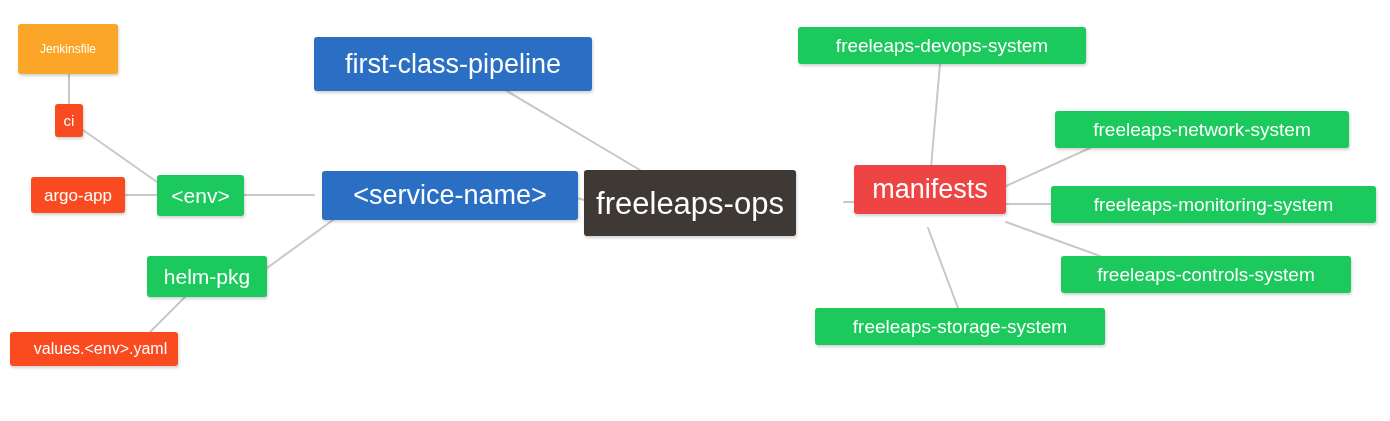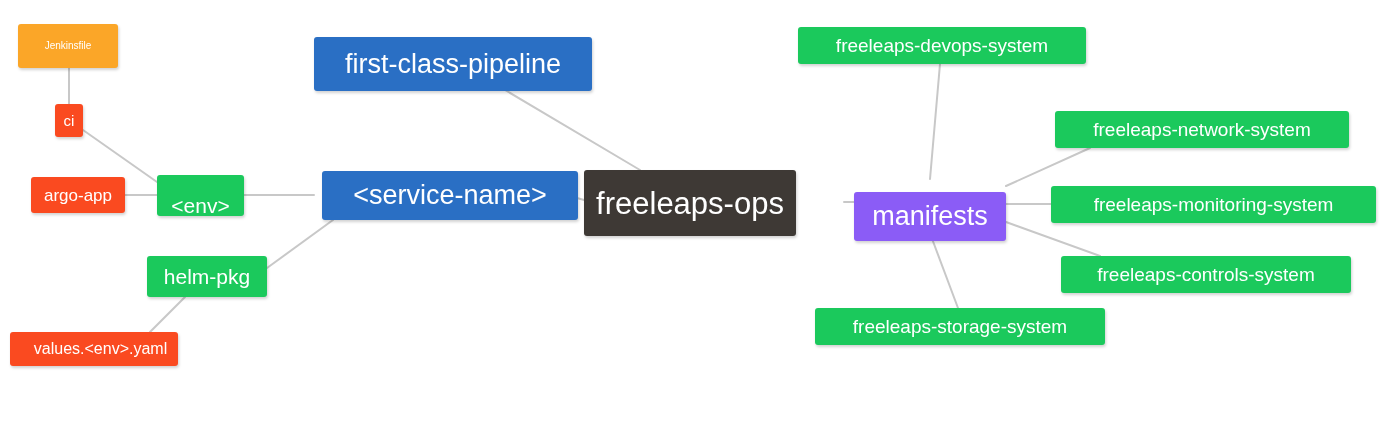--- a/index.html
+++ b/index.html
@@ -60,48 +60,48 @@
       <line x1="570" y1="196" x2="584" y2="200" stroke="#c8c8c8" stroke-width="2" stroke-linecap="round"></line>
       <line x1="500" y1="87" x2="640" y2="170" stroke="#c8c8c8" stroke-width="2" stroke-linecap="round"></line>
       <line x1="844" y1="202" x2="854" y2="202" stroke="#c8c8c8" stroke-width="2" stroke-linecap="round"></line>
       <line x1="930" y1="179" x2="940" y2="64" stroke="#c8c8c8" stroke-width="2" stroke-linecap="round"></line>
       <line x1="1006" y1="186" x2="1090" y2="148" stroke="#c8c8c8" stroke-width="2" stroke-linecap="round"></line>
       <line x1="1006" y1="204" x2="1051" y2="204" stroke="#c8c8c8" stroke-width="2" stroke-linecap="round"></line>
       <line x1="1006" y1="222" x2="1100" y2="256" stroke="#c8c8c8" stroke-width="2" stroke-linecap="round"></line>
       <line x1="928" y1="228" x2="958" y2="308" stroke="#c8c8c8" stroke-width="2" stroke-linecap="round"></line>
     </svg>
   <div id="node-layer">
-      <div class="node" style="left: 18px; top: 24px; width: 100px; height: 44px; background: rgb(251, 166, 40); font-size: 10px;">
+      <div class="node" style="left: 18px; top: 24px; width: 100px; height: 50px; background: rgb(251, 166, 40); font-size: 12px;">
         <span class="node-label">Jenkinsfile</span>
       </div>
       <div class="node" style="left: 55px; top: 104px; width: 28px; height: 33px; background: rgb(250, 74, 32); font-size: 15px;">
         <span class="node-label">ci</span>
       </div>
       <div class="node" style="left: 31px; top: 177px; width: 94px; height: 36px; background: rgb(250, 74, 32); font-size: 17px;">
         <span class="node-label">argo-app</span>
       </div>
-      <div class="node" style="left: 157px; top: 175px; width: 87px; height: 41px; background: rgb(27, 201, 92); font-size: 21px; align-items: flex-end;">
+      <div class="node" style="left: 157px; top: 175px; width: 87px; height: 41px; background: rgb(27, 201, 92); font-size: 21px;">
         <span class="node-label">&lt;env&gt;</span>
       </div>
       <div class="node" style="left: 147px; top: 256px; width: 120px; height: 41px; background: rgb(27, 201, 92); font-size: 21px;">
         <span class="node-label">helm-pkg</span>
       </div>
       <div class="node" style="left: 10px; top: 332px; width: 168px; height: 34px; background: rgb(250, 74, 32); font-size: 16px; padding-left: 13px;">
         <span class="node-label">values.&lt;env&gt;.yaml</span>
       </div>
       <div class="node" style="left: 314px; top: 37px; width: 278px; height: 54px; background: rgb(42, 111, 196); font-size: 27px;">
         <span class="node-label">first-class-pipeline</span>
       </div>
       <div class="node" style="left: 314px; top: 171px; width: 256px; height: 49px; background: rgb(42, 111, 196); font-size: 27px; margin-left: 8px;">
         <span class="node-label">&lt;service-name&gt;</span>
       </div>
       <div class="node" style="left: 584px; top: 170px; width: 212px; height: 66px; background: rgb(62, 57, 53); font-size: 31px;">
         <span class="node-label">freeleaps-ops</span>
       </div>
-      <div class="node" style="left: 854px; top: 192px; width: 152px; height: 49px; background: #8b5cf6; font-size: 27px;">
+      <div class="node" style="left: 854px; top: 165px; width: 152px; height: 49px; background: #ef4444; font-size: 27px;">
         <span class="node-label">manifests</span>
       </div>
       <div class="node" style="left: 798px; top: 27px; width: 288px; height: 37px; background: rgb(27, 201, 92); font-size: 19px;">
         <span class="node-label">freeleaps-devops-system</span>
       </div>
       <div class="node" style="left: 1055px; top: 111px; width: 294px; height: 37px; background: rgb(27, 201, 92); font-size: 19px;">
         <span class="node-label">freeleaps-network-system</span>
       </div>
       <div class="node" style="left: 1051px; top: 186px; width: 325px; height: 37px; background: rgb(27, 201, 92); font-size: 19px;">
         <span class="node-label">freeleaps-monitoring-system</span>

